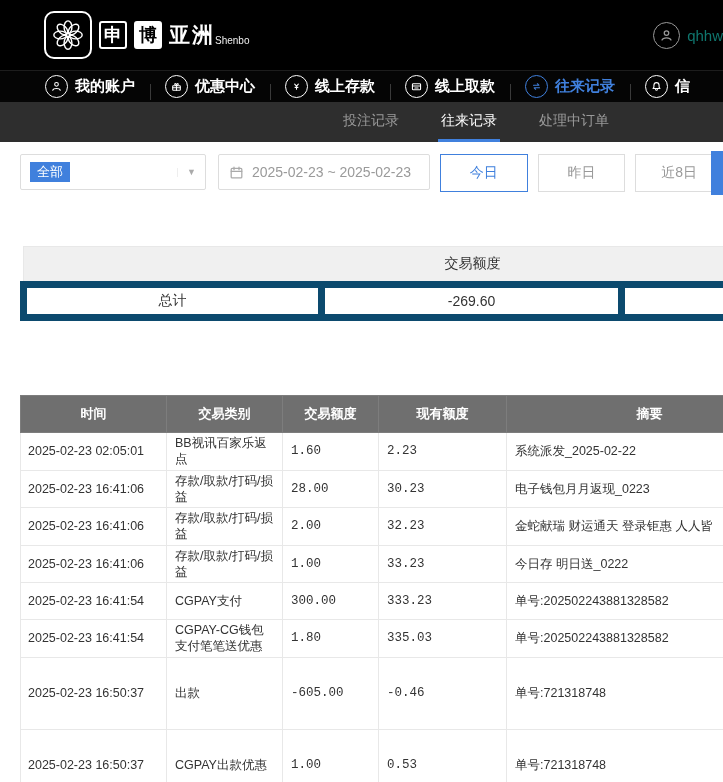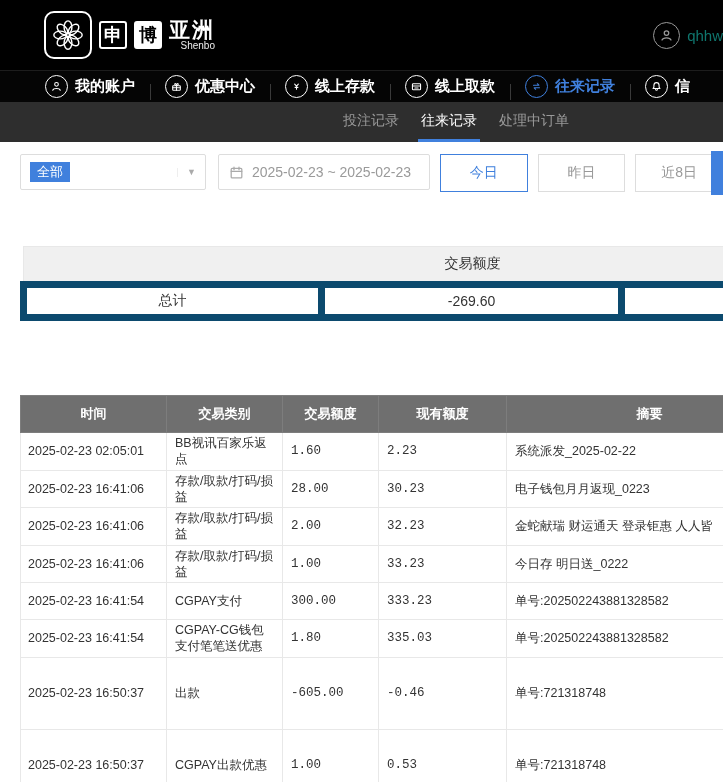--- a/index.html
+++ b/index.html
@@ -7,21 +7,21 @@
     font-family:"Liberation Sans","DejaVu Sans",sans-serif; }
 
   
   .topbar { height:70px; background:#000; display:flex; align-items:center; padding:0 0 0 44px; }
   .brand { display:flex; align-items:center; cursor:pointer; }
   .logo-flower { width:48px; height:48px; border:2px solid #fff; border-radius:10px;
     display:flex; align-items:center; justify-content:center; }
   .brand-char { width:28px; height:28px; border:2px solid #fff; color:#fff; font-weight:bold;
     font-size:18px; display:flex; align-items:center; justify-content:center; margin-left:7px; border-radius:3px; }
   .brand-char.filled { background:#fff; color:#000; }
-  .brand-region { color:#fff; margin-left:7px; display:flex; flex-direction:column; line-height:1.05; }
+  .brand-region { color:#fff; margin-left:7px; display:flex; flex-direction:row; line-height:1.05; }
   .brand-region .cn { font-size:21px; font-weight:bold; letter-spacing:2px; }
   .brand-region .en { font-size:10px; color:#eee; align-self:flex-end; }
   .top-user { margin-left:auto; display:flex; align-items:center; gap:7px; color:#0f766e;
     font-size:15px; cursor:pointer; padding-right:0; }
   .avatar { width:27px; height:27px; border:1.5px solid #999; border-radius:50%; color:#999;
     display:flex; align-items:center; justify-content:center; flex:0 0 auto; }
   .username { white-space:nowrap; }
 
   
   .nav { height:32px; background:#050505; border-top:1px solid #1d1d1d; display:flex;
@@ -29,21 +29,21 @@
   .nav-item { display:flex; align-items:center; gap:7px; color:#fff; font-size:15px;
     font-weight:bold; padding:0 15px; cursor:pointer; position:relative; white-space:nowrap; }
   .nav-item + .nav-item::before { content:""; position:absolute; left:0; top:13px; height:16px;
     width:1px; background:#3a3a3a; }
   .nav-item.active { color:#4080dd; }
   .nav-icon { width:23px; height:23px; border:1.5px solid currentColor; border-radius:50%;
     display:flex; align-items:center; justify-content:center; flex:0 0 auto; }
 
   
   .subnav { height:40px; background:#2e2e2e; display:flex; align-items:stretch;
-    padding-left:340px; gap:16px; }
+    padding-left:340px; gap:36px; }
   .tab { color:#9a9a9a; font-size:14px; display:flex; align-items:center; cursor:pointer;
     border-bottom:3px solid transparent; padding:0 3px; white-space:nowrap; }
   .tab.active { color:#fff; border-bottom-color:#4080dd; }
 
   
   .filters { display:flex; align-items:flex-start; padding:12px 0 12px 20px; position:relative; }
   .select { width:200px; height:36px; border:1px solid #ddd; border-radius:2px; display:flex;
     align-items:center; padding:0 9px; cursor:pointer; background:#fff; }
   .select .val { background:#4080dd; color:#fff; font-size:13px; padding:1px 7px; }
   .select .caret { margin-left:auto; color:#aaa; font-size:9px; border-left:1px solid #eee;

